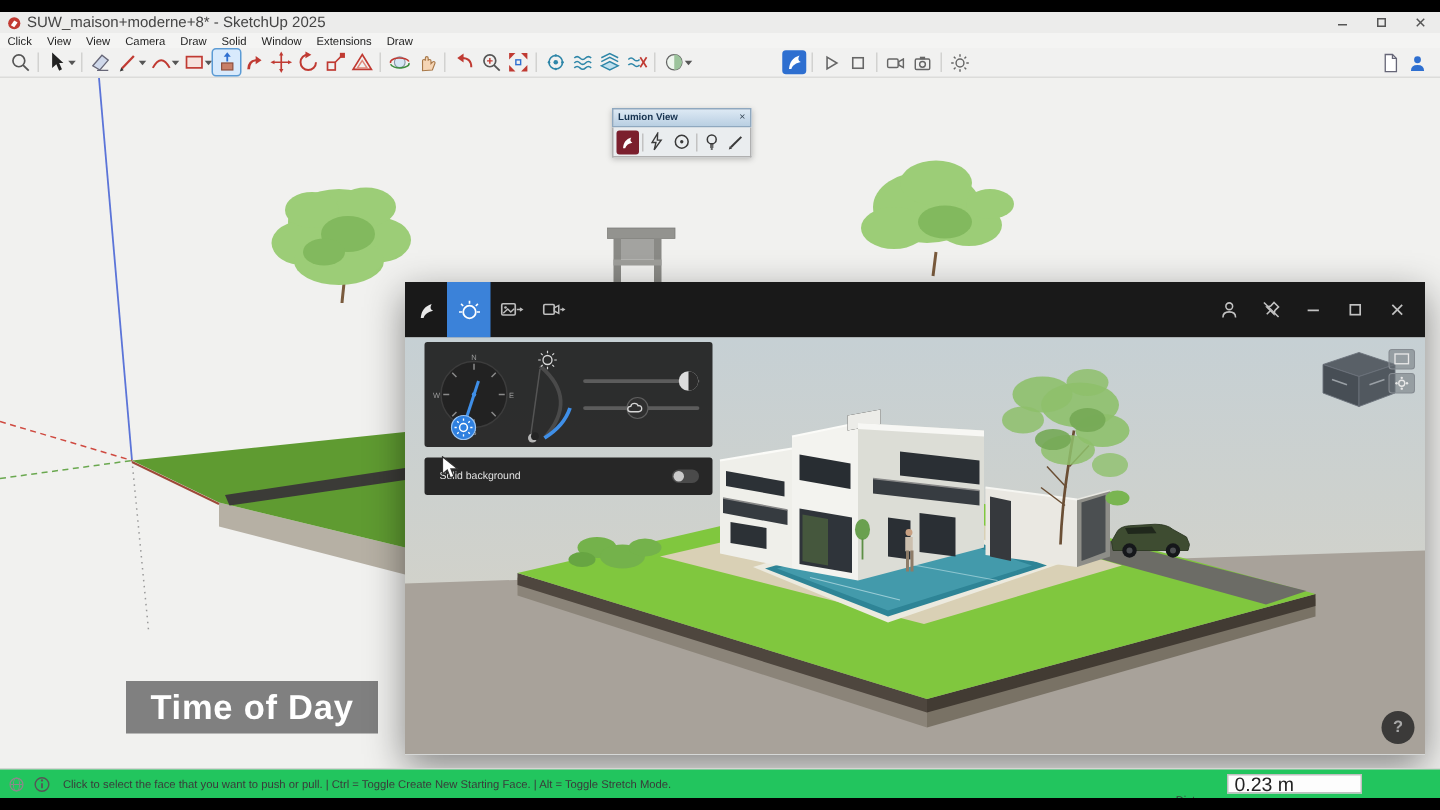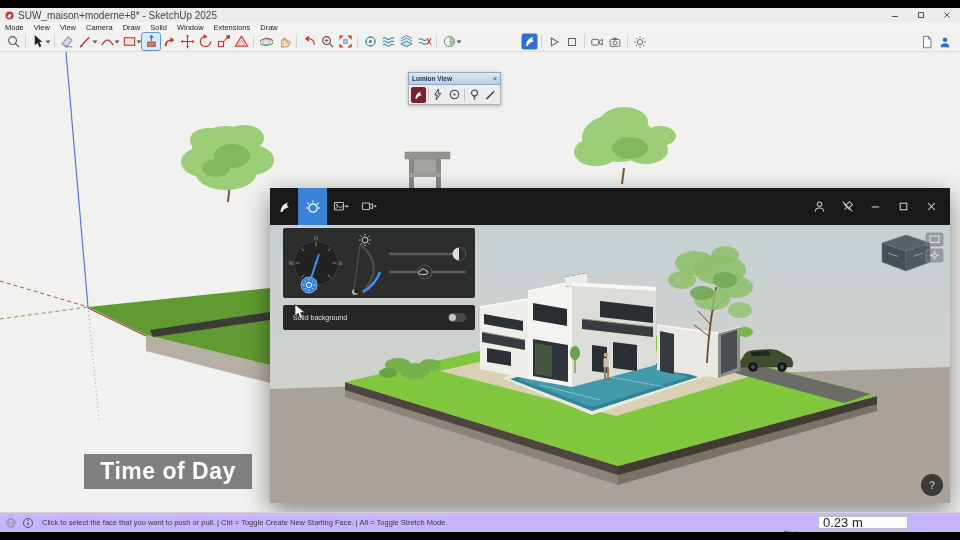--- a/index.html
+++ b/index.html
@@ -53,21 +53,21 @@
 
   .controls-panel{position:absolute;left:13px;top:40px;width:192px;height:70px;background:rgba(36,36,36,0.95);border-radius:2px;}
   .solid-row{position:absolute;left:13px;top:117px;width:192px;height:25px;background:rgba(30,30,30,0.95);border-radius:2px;display:flex;align-items:center;}
   .solid-row .lbl{font-size:7px;color:#e2e2e2;padding-left:10px;}
   .toggle{margin-left:auto;margin-right:9px;width:18px;height:9px;border-radius:5px;background:#4a4a4a;position:relative;}
   .toggle .knob{position:absolute;left:1px;top:1px;width:7px;height:7px;border-radius:50%;background:#c9c9c9;}
   .cursor{position:absolute;left:24px;top:116px;z-index:5;}
   .help-btn{position:absolute;right:7px;bottom:7px;width:22px;height:22px;border-radius:50%;background:rgba(40,40,40,0.85);color:#a8a8a8;font-size:11px;font-weight:bold;display:flex;align-items:center;justify-content:center;}
 
   
-  .statusbar{position:absolute;top:504px;left:0;right:0;height:20px;background:#c4b5fd;border-top:1px solid #d5d5d3;display:flex;align-items:center;font-size:7.5px;color:#3a3a3a;box-sizing:border-box;}
+  .statusbar{position:absolute;top:504px;left:0;right:0;height:20px;background:#22c55e;border-top:1px solid #d5d5d3;display:flex;align-items:center;font-size:7.5px;color:#3a3a3a;box-sizing:border-box;}
   .sb-icons{display:flex;align-items:center;gap:5px;padding:0 8px 0 5px;}
   .sb-hint{white-space:nowrap;}
   .sb-measure-label{position:absolute;right:147px;margin-top:21px;}
   .sb-measure-box{position:absolute;right:52px;width:90px;height:13px;background:#fdfdfd;border:1px solid #c0c0c0;font-size:13px;color:#222;display:flex;align-items:center;padding-left:4px;box-sizing:border-box;}
 </style>
 </head>
 <body>
 
 <div class="screen">
   <div class="strip top"></div>
@@ -96,21 +96,21 @@
         <span class="win-btn">
             <svg width="8" height="8" viewBox="0 0 8 8">
               <line x1="1.5" y1="1.5" x2="6.5" y2="6.5" stroke="#555" stroke-width="1"></line>
               <line x1="6.5" y1="1.5" x2="1.5" y2="6.5" stroke="#555" stroke-width="1"></line>
             </svg>
           </span>
       </div>
     </div>
 
     <div class="menubar">
-      <span>Mode</span>
+      <span>Click</span>
       <span>View</span>
       <span>View</span>
       <span>Camera</span>
       <span>Draw</span>
       <span>Solid</span>
       <span>Window</span>
       <span>Extensions</span>
       <span>Draw</span>
     </div>
 

